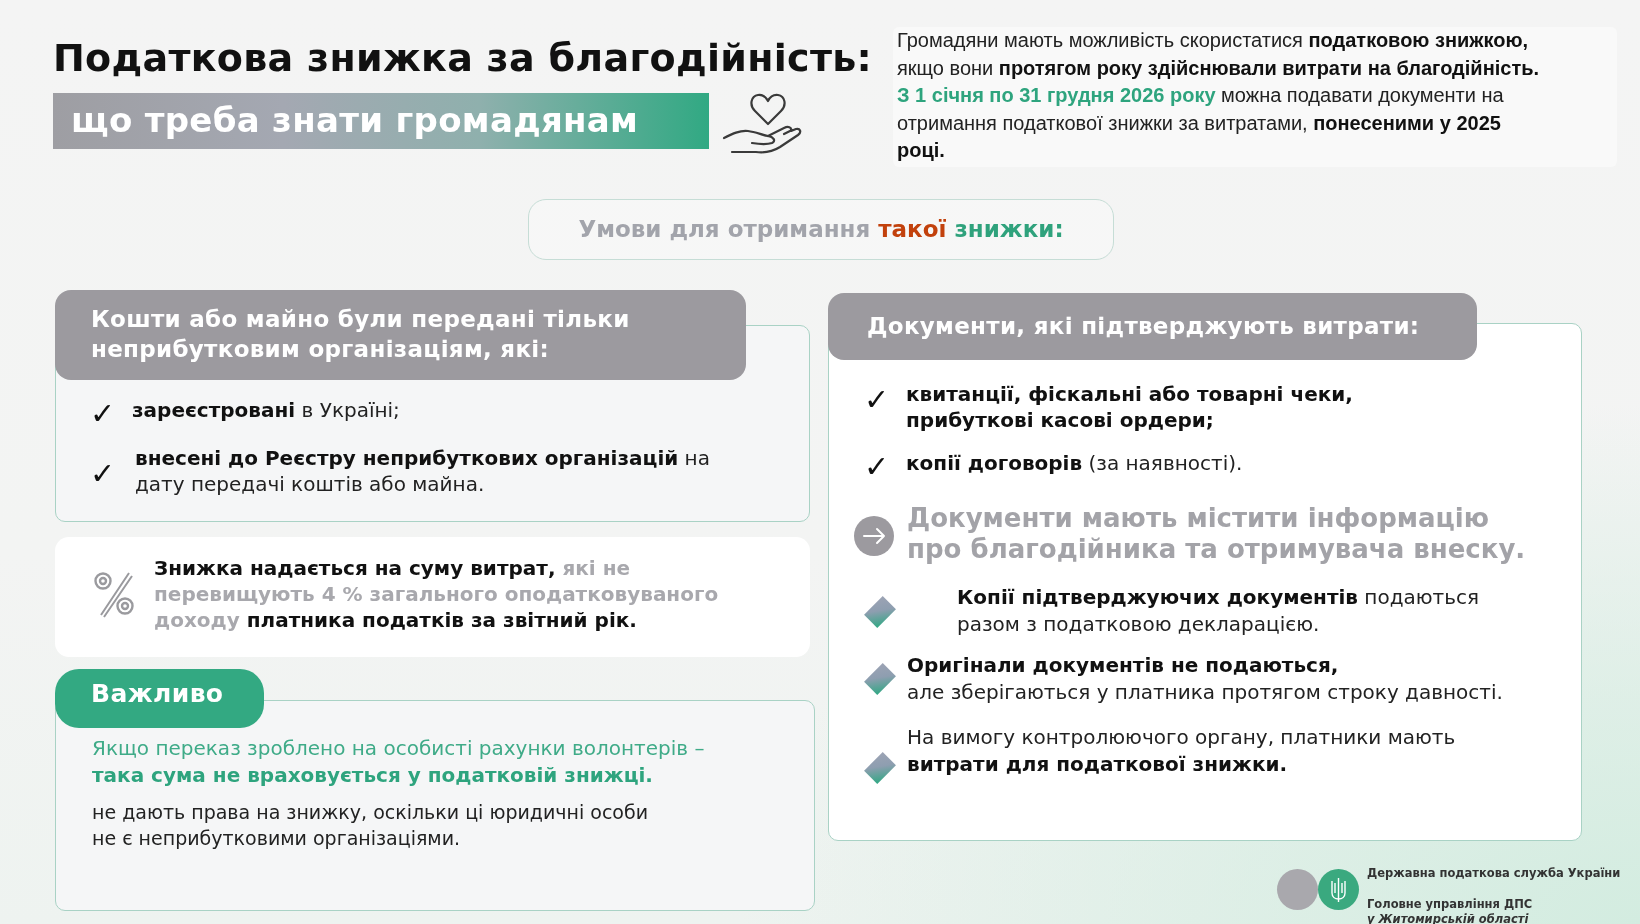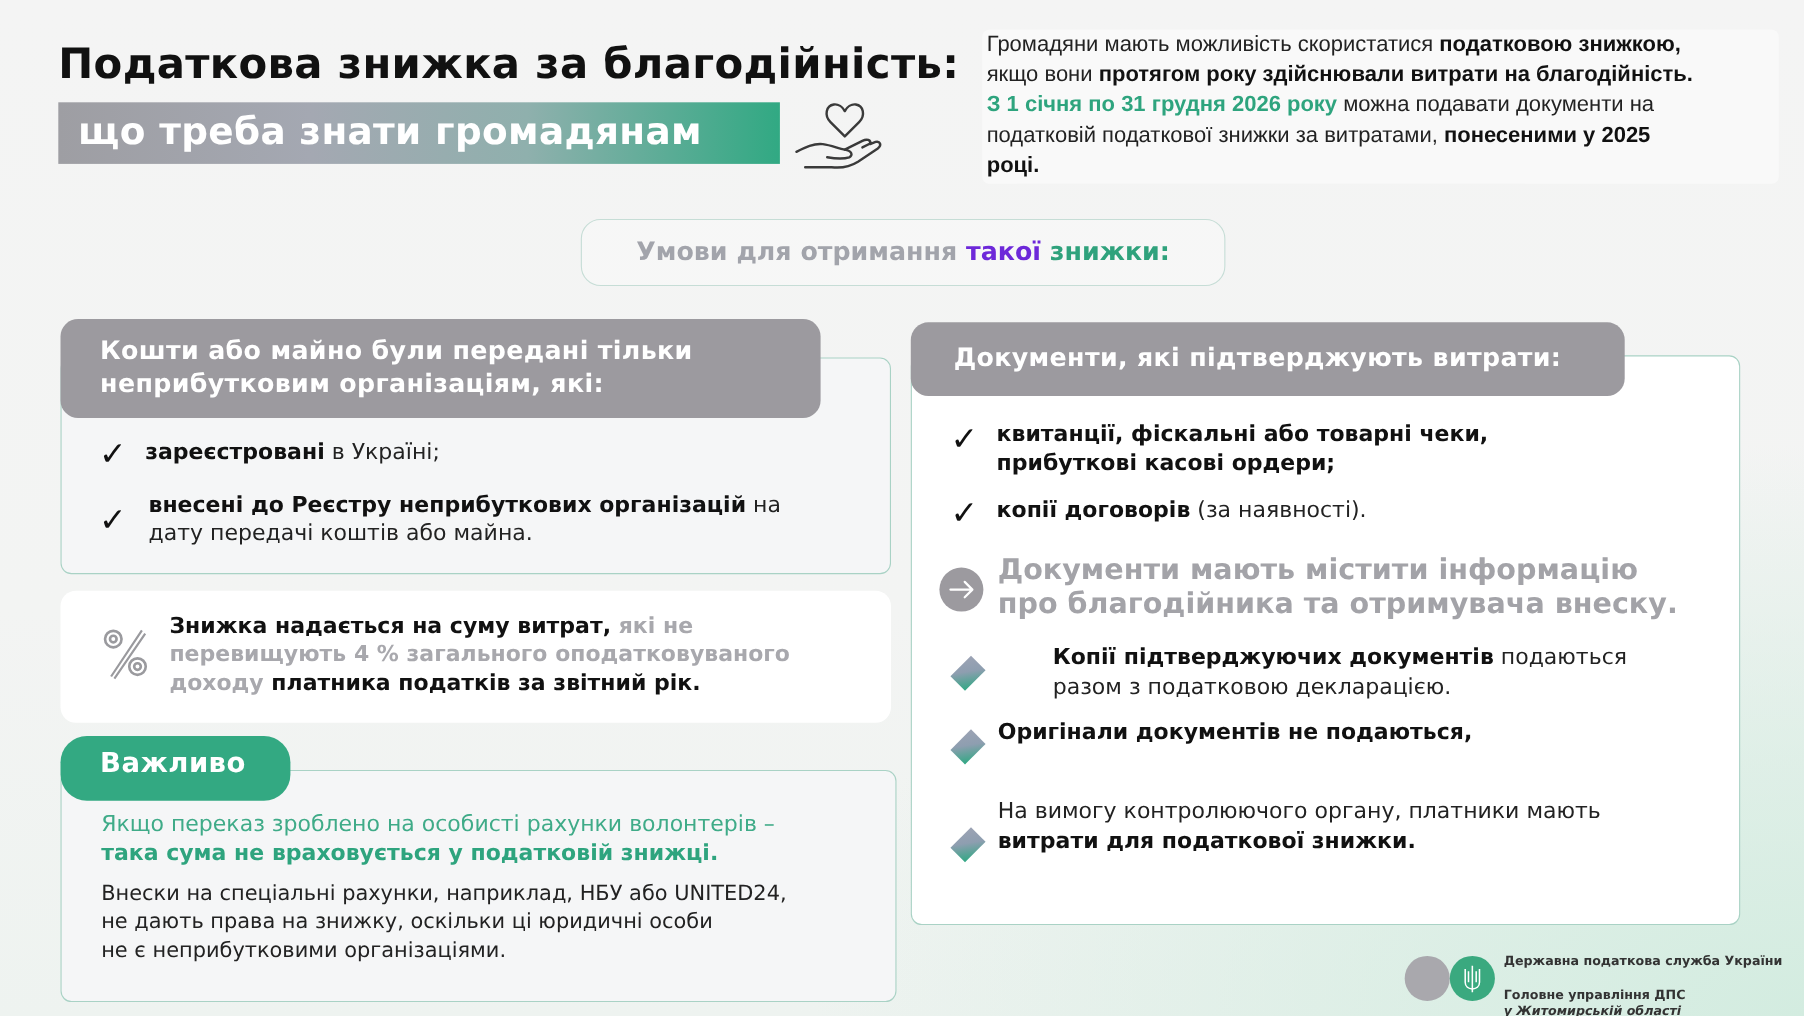--- a/index.html
+++ b/index.html
@@ -41,21 +41,21 @@
 
   
   .pill {
     left: 528px; top: 199px; width: 586px; height: 61px;
     border: 1.5px solid #c6ddd6; border-radius: 18px;
     background: rgba(255,255,255,0.25);
     text-align: center; line-height: 58px;
     font-size: 23px; font-weight: bold; white-space: nowrap;
   }
   .pill .g1 { color: #a2a4ab; }
-  .pill .g2 { color: #6d28d9; }
+  .pill .g2 { color: #c2410c; }
   .pill .g3 { color: #2fa27c; }
 
   
   .card-box {
     background: #f5f6f7;
     border: 1.5px solid #a9d2c5;
     border-radius: 10px;
   }
   .card-header {
     background: #9c9a9f; color: #fff;
@@ -146,21 +146,21 @@
   <path d="M46 34 L33 21 C27 15 29 6 36 5 C40 4.5 44 7 46 11 C48 7 52 4.5 56 5 C63 6 65 15 59 21 Z"></path>
   <path d="M2 48 C10 44 18 40 26 41 C34 42 40 45 46 46 C52 47 54 51 50 53 C44 55 36 54 30 53"></path>
   <path d="M46 46 L62 38 C66 36 70 37 69 41 L74 39 C78 38 80 42 76 45 L58 57 C50 62 42 63 34 62 L10 62"></path>
   <path d="M62 44 L70 40"></path>
 </svg>
 
 <div class="abs intro">
   <div><span>Громадяни мають можливість скористатися </span><b>податковою знижкою,</b></div>
   <div><span>якщо вони </span><b>протягом року здійснювали витрати на благодійність.</b></div>
   <div><span class="green">З 1 січня по 31 грудня 2026 року</span><span> можна подавати документи на</span></div>
-  <div><span>податковій податкової знижки за витратами, </span><b>понесеними у 2025</b></div>
+  <div><span>отримання податкової знижки за витратами, </span><b>понесеними у 2025</b></div>
   <div><b>році.</b></div>
 </div>
 
 <div class="abs pill">
   <span class="g1">Умови для отримання </span><span class="g2">такої </span><span class="g3">знижки:</span>
 </div>
 
 <div class="abs card-box left-box"></div>
 <div class="abs card-header left-header">
   <div>Кошти або майно були передані тільки</div>
@@ -191,21 +191,20 @@
   <span>Знижка надається на суму витрат, </span><span class="grey">які не перевищують 4 % загального оподатковуваного доходу</span><span> платника податків за звітний рік.</span>
 </div>
 
 <div class="abs card-box imp-box"></div>
 <div class="abs imp-tab">Важливо</div>
 <div class="abs imp-green">
   <div>Якщо переказ зроблено на особисті рахунки волонтерів –</div>
   <div><b>така сума не враховується у податковій знижці.</b></div>
 </div>
 <div class="abs imp-black">
-  <div>Внески на спеціальні рахунки, наприклад, НБУ або UNITED24,</div>
   <div>не дають права на знижку, оскільки ці юридичні особи</div>
   <div>не є неприбутковими організаціями.</div>
 </div>
 
 <div class="abs card-box right-box"></div>
 <div class="abs card-header right-header">Документи, які підтверджують витрати:</div>
 
 <div class="check-row" style="left:864px; top:381px;">
   <span class="check" style="margin-top:2px;">✓</span>
   <span class="row-text" style="font-weight:bold; color:#111;">
@@ -230,20 +229,21 @@
 
 <div class="diamond" style="left:869px; top:601px;"></div>
 <div class="abs dia-text" style="left:957px; top:584px;">
   <div><b>Копії підтверджуючих документів</b><span> подаються</span></div>
   <div>разом з податковою декларацією.</div>
 </div>
 
 <div class="diamond" style="left:869px; top:668px;"></div>
 <div class="abs dia-text" style="left:907px; top:652px;">
   <div><b>Оригінали документів не подаються,</b></div>
+  <div>але зберігаються у платника протягом строку давності.</div>
 </div>
 
 <div class="diamond" style="left:869px; top:757px;"></div>
 <div class="abs dia-text" style="left:907px; top:724px;">
   <div>На вимогу контролюючого органу, платники мають</div>
   <div><b>витрати для податкової знижки.</b></div>
 </div>
 
 <div class="abs logo-grey"></div>
 <div class="abs logo-green"></div>

